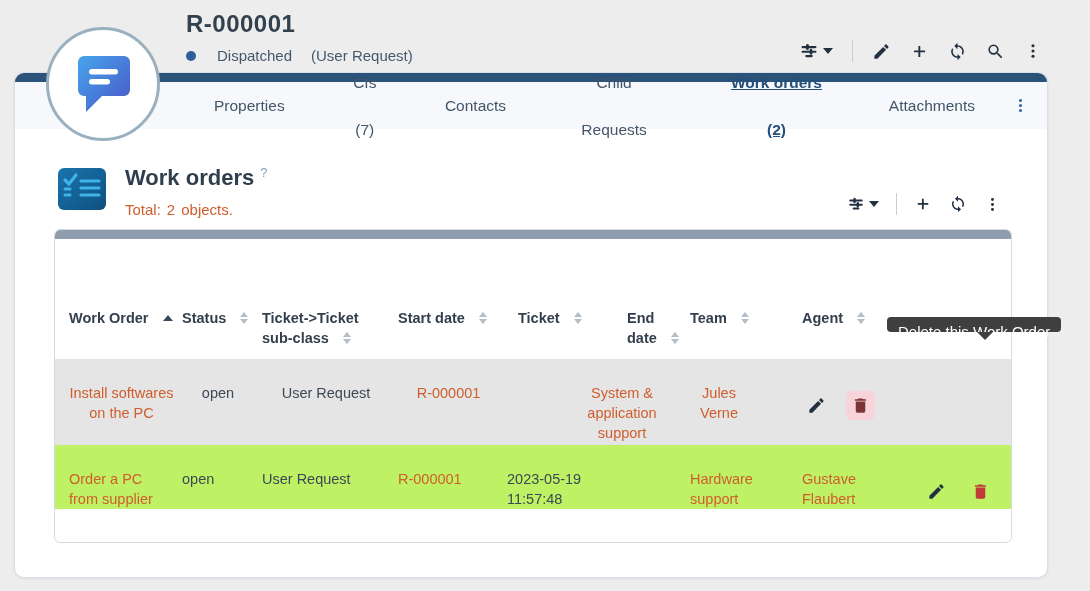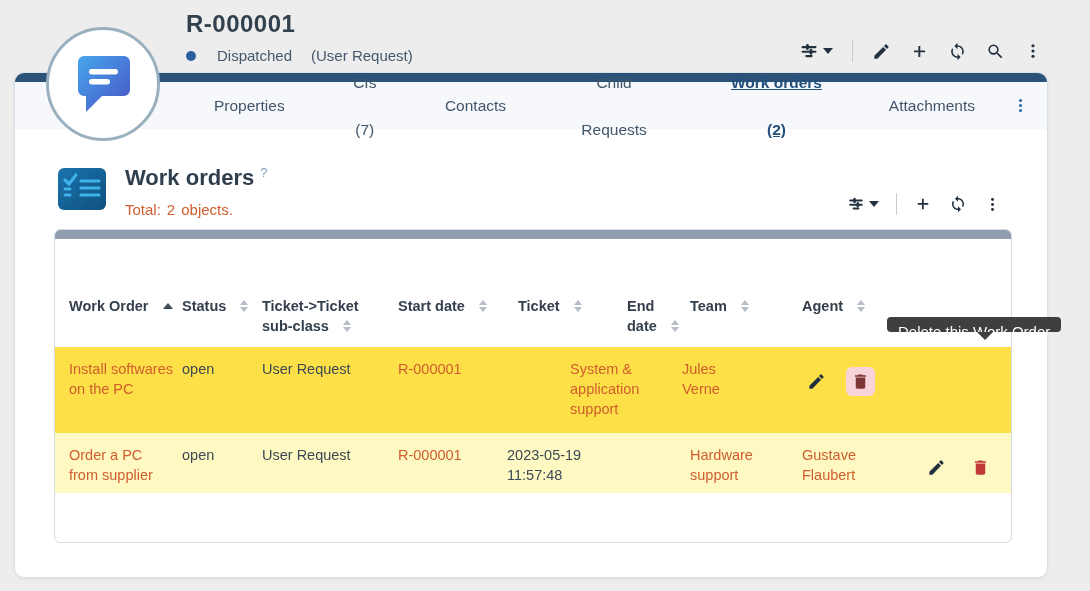--- a/index.html
+++ b/index.html
@@ -55,38 +55,38 @@
   .section-toolbar { position:absolute; right:46px; top:120px; display:flex; align-items:center; gap:17px; }
 
   
   .tablebox {
     position:absolute; left:39px; top:156px; width:958px; height:314px;
     background:#fff; border:1px solid #d5dbe2; border-radius:6px; overflow:hidden;
   }
   .scrolltrack { height:9px; background:#8f9dae; border-radius:5px 5px 0 0; }
   .trow { display:flex; width:100%; }
   .thead { padding:57px 0 11px 0; }
-  .th, .td { font-size:14.5px; line-height:20px; }
+  .th, .td { font-size:14.5px; line-height:20px;margin-top:12px; }
   .th { font-weight:700; color:#333f4c; }
   .c1 { width:127px; padding:0 8px 0 14px; }
   .c2 { width:80px;  padding-right:8px; }
   .c3 { width:136px; padding-right:8px; }
   .c4 { width:109px; padding-right:8px; }
   .c5 { width:120px; padding-right:8px; }
   .c6 { width:63px;  padding-right:6px; }
   .c7 { width:112px; padding-right:8px; }
   .c8 { width:80px;  padding-right:6px; }
   .c9 { width:129px; display:flex; justify-content:flex-end; gap:15px; padding:8px 16px 0 0; align-items:flex-start; }
   .sort { display:inline-flex; flex-direction:column; gap:2px; margin-left:14px; vertical-align:middle; position:relative; top:-1px; }
   .tri-up    { width:0; height:0; border-left:4.5px solid transparent; border-right:4.5px solid transparent; border-bottom:5px solid #b4bdc8; }
   .tri-down  { width:0; height:0; border-left:4.5px solid transparent; border-right:4.5px solid transparent; border-top:5px solid #b4bdc8; }
   .sort.asc .tri-up { border-bottom-color:#3a4858; border-left-width:5px; border-right-width:5px; border-bottom-width:6px; }
   .row { padding-top:12px; }
-  .row-highlight { background:#fde047; min-height:86px; }
-  .row-alt { background:#fef9c3; min-height:60px; }
+  .row-highlight { background:#e5e5e5; min-height:86px;text-align:center; }
+  .row-alt { background:#bef264; min-height:60px; }
   a.cell-link { color:#cf5d2e; text-decoration:none; cursor:pointer; }
   .cell-text { color:#3c4854; }
   .icon-btn { background:none; border:none; cursor:pointer; padding:5px; border-radius:6px; display:flex; align-items:center; justify-content:center; }
   .icon-btn.delete-hover { background:#f8d4da; }
 
   
   .tooltip {
     position:absolute; left:887px; top:317px; height:15px; line-height:29px;
     background:#3f3f3f; color:#fff; font-size:15px; padding:0 11px;
     border-radius:4px; z-index:60; white-space:nowrap;

